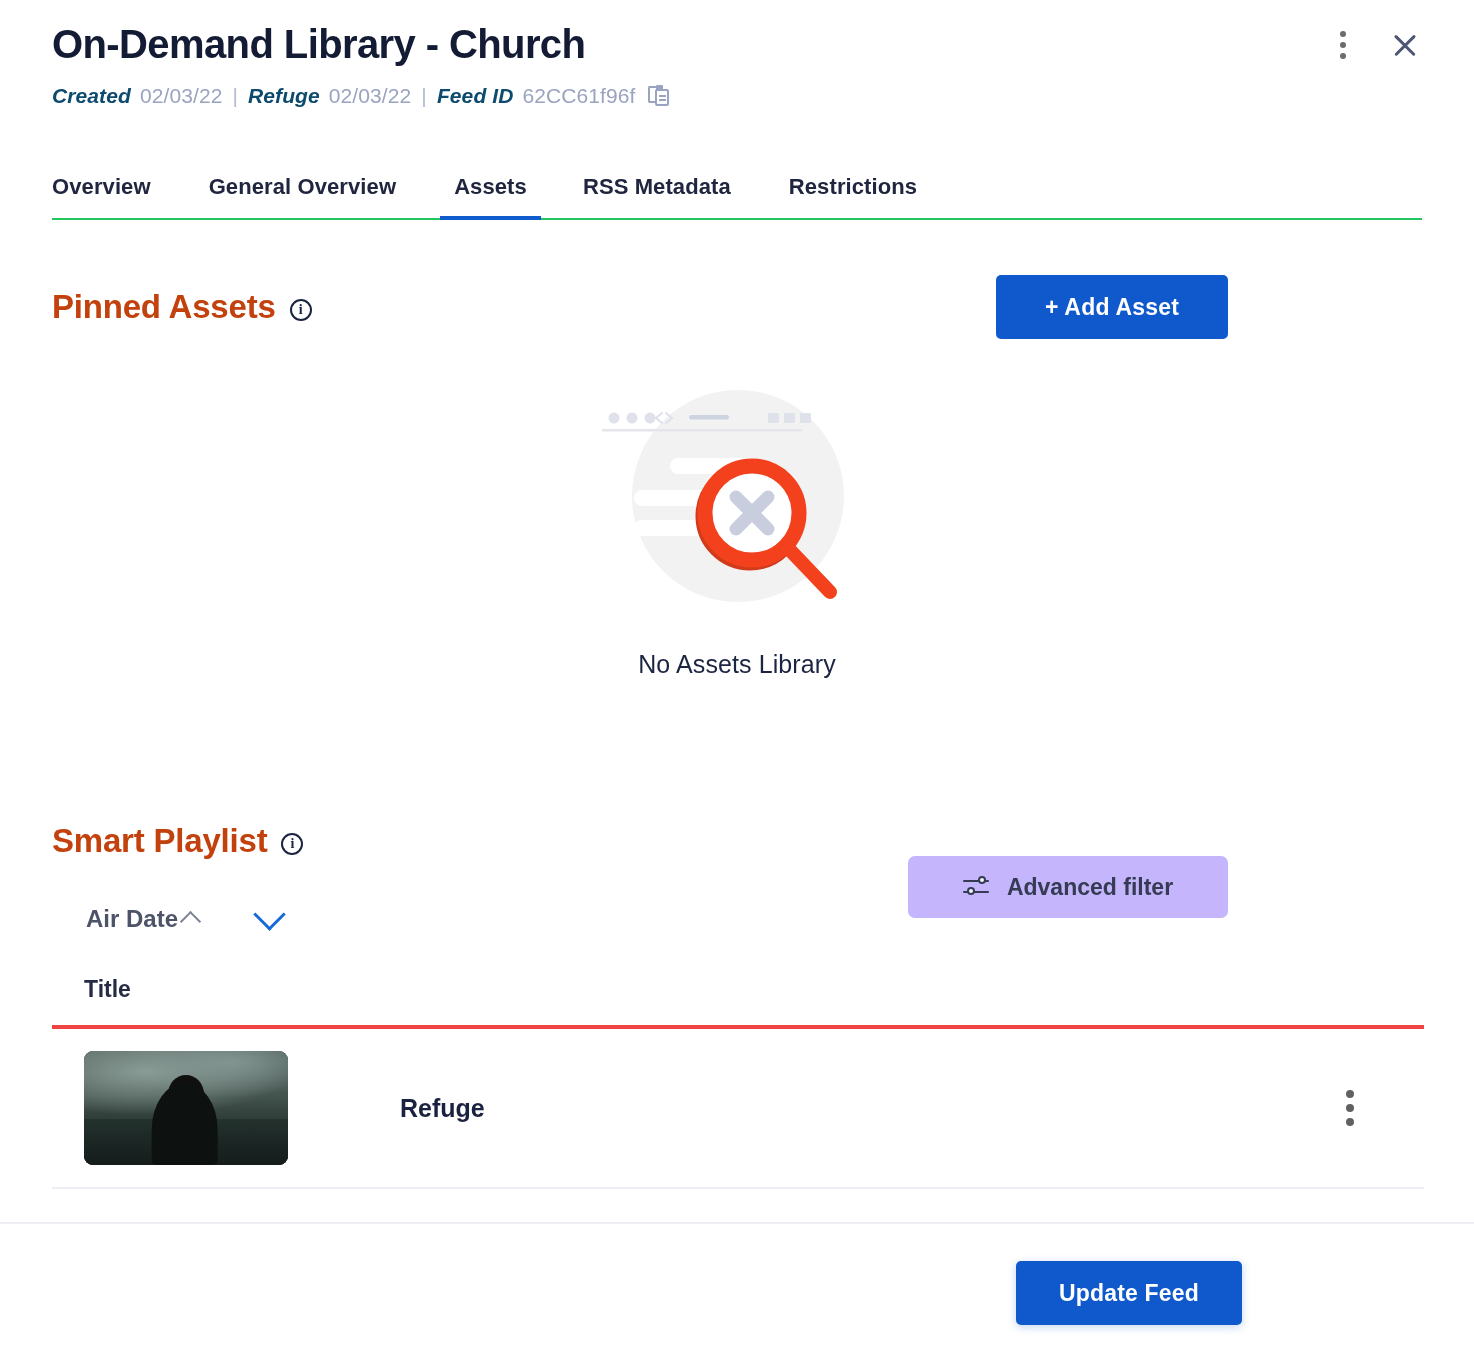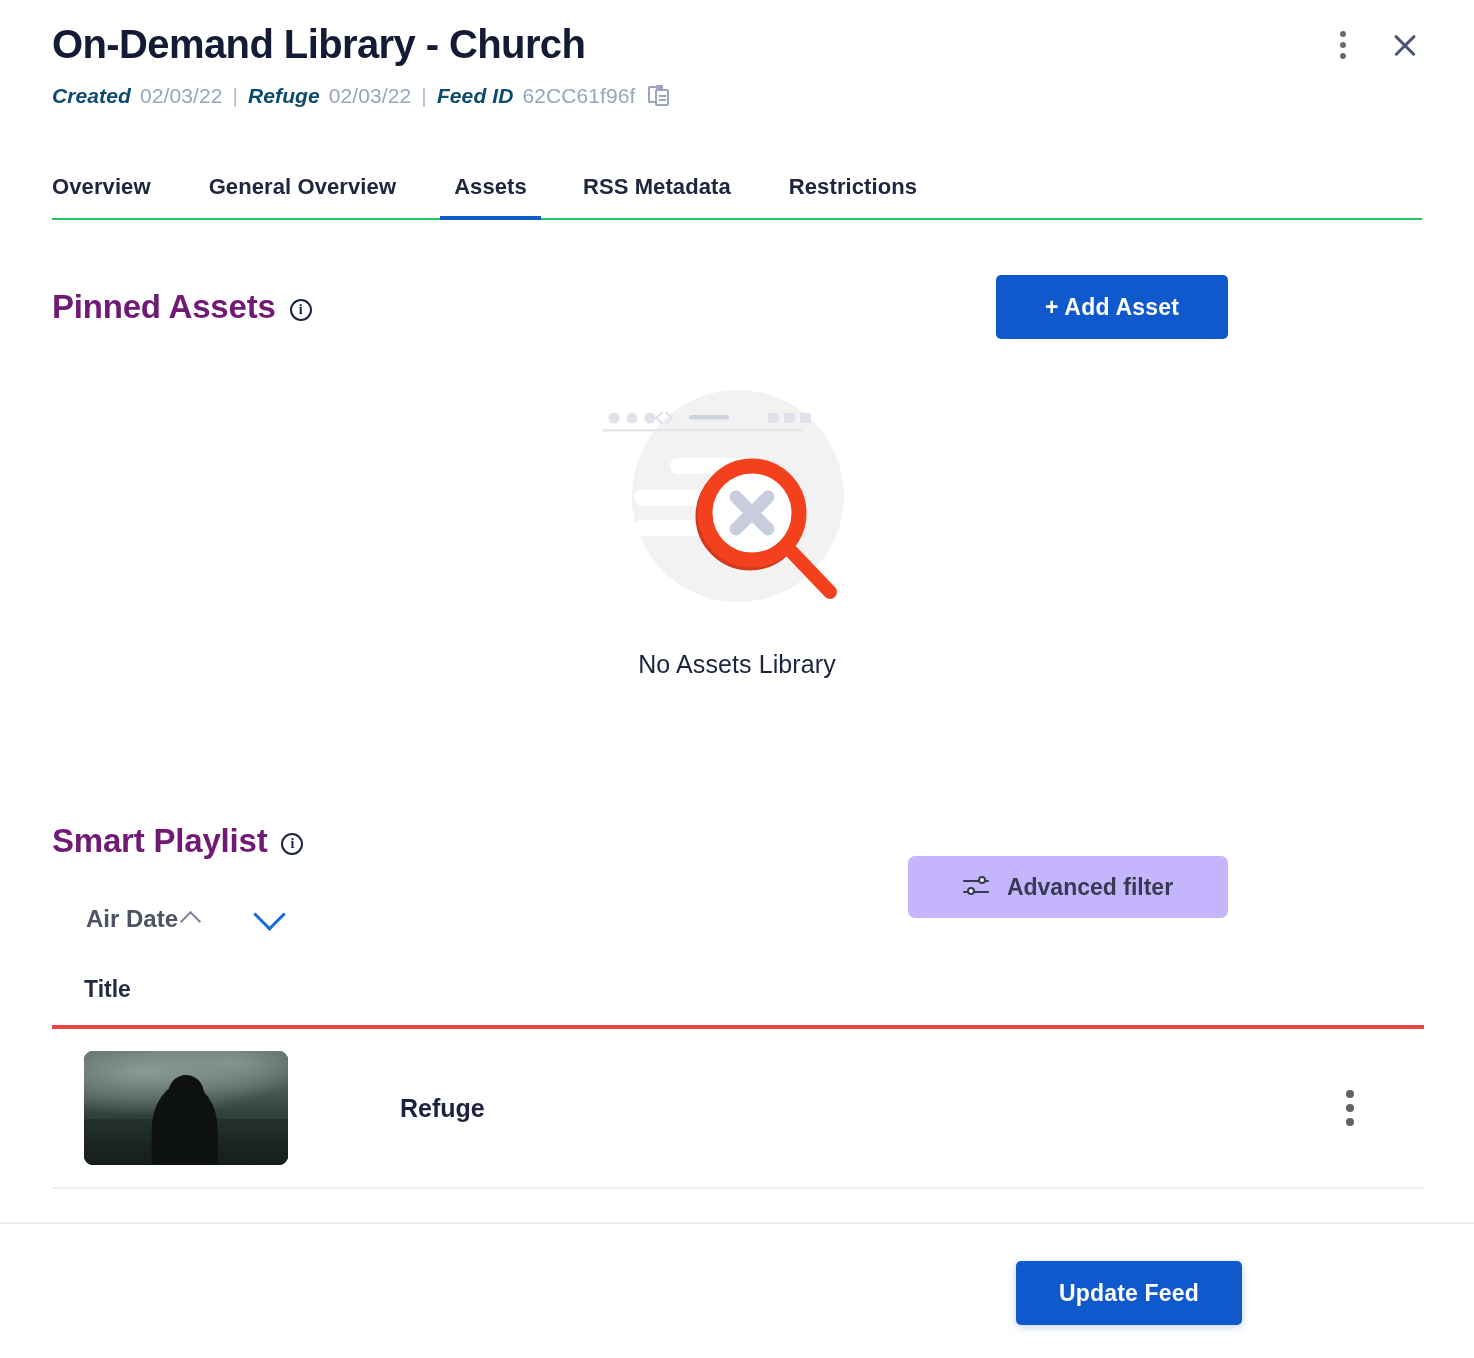--- a/index.html
+++ b/index.html
@@ -161,21 +161,21 @@
   
   .section-head {
     position: absolute;
     display: flex;
     align-items: center;
     gap: 14px;
   }
   .section-title {
     font-size: 33px;
     font-weight: bold;
-    color: #701a75;
+    color: #c2410c;
     letter-spacing: -0.2px;
   }
   .info-icon {
     width: 22px; height: 22px;
     border: 2px solid #1b2440;
     border-radius: 50%;
     display: flex;
     align-items: center;
     justify-content: center;
     font-size: 14px;

